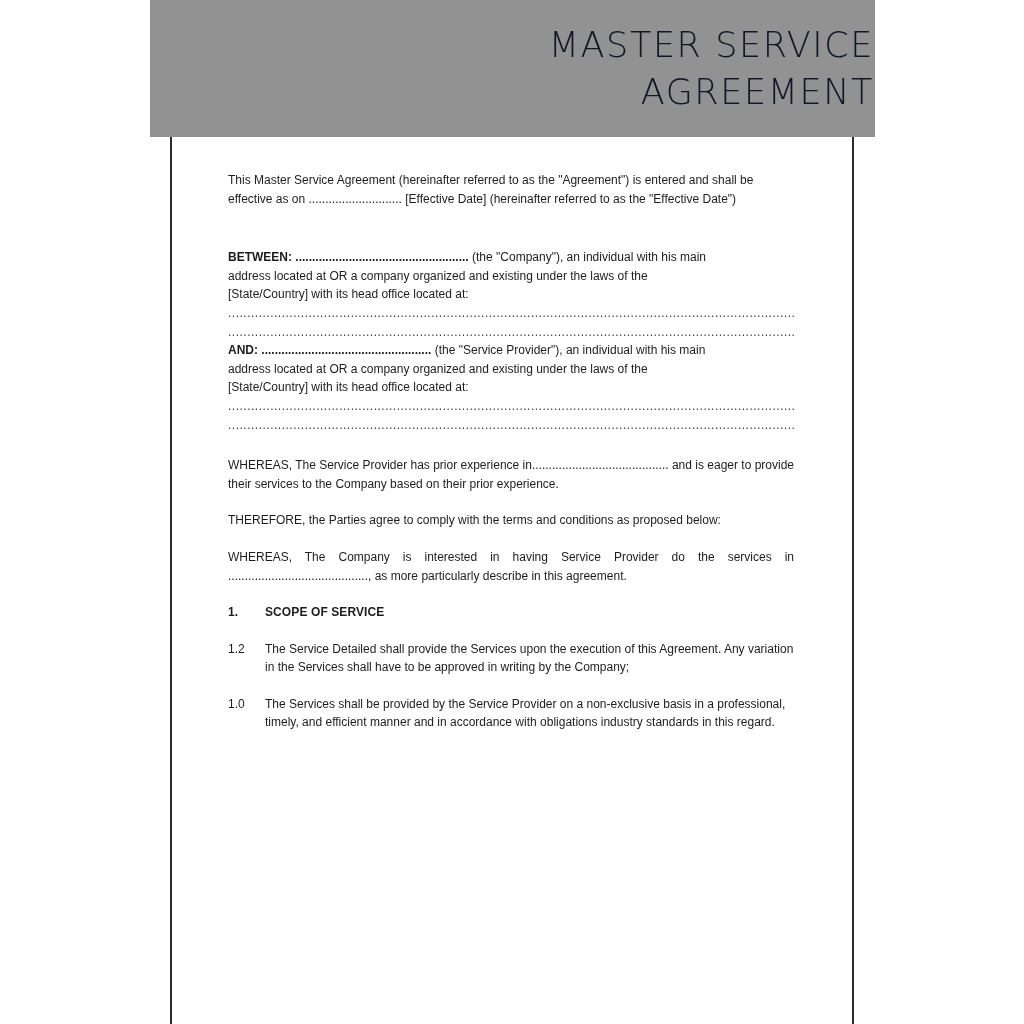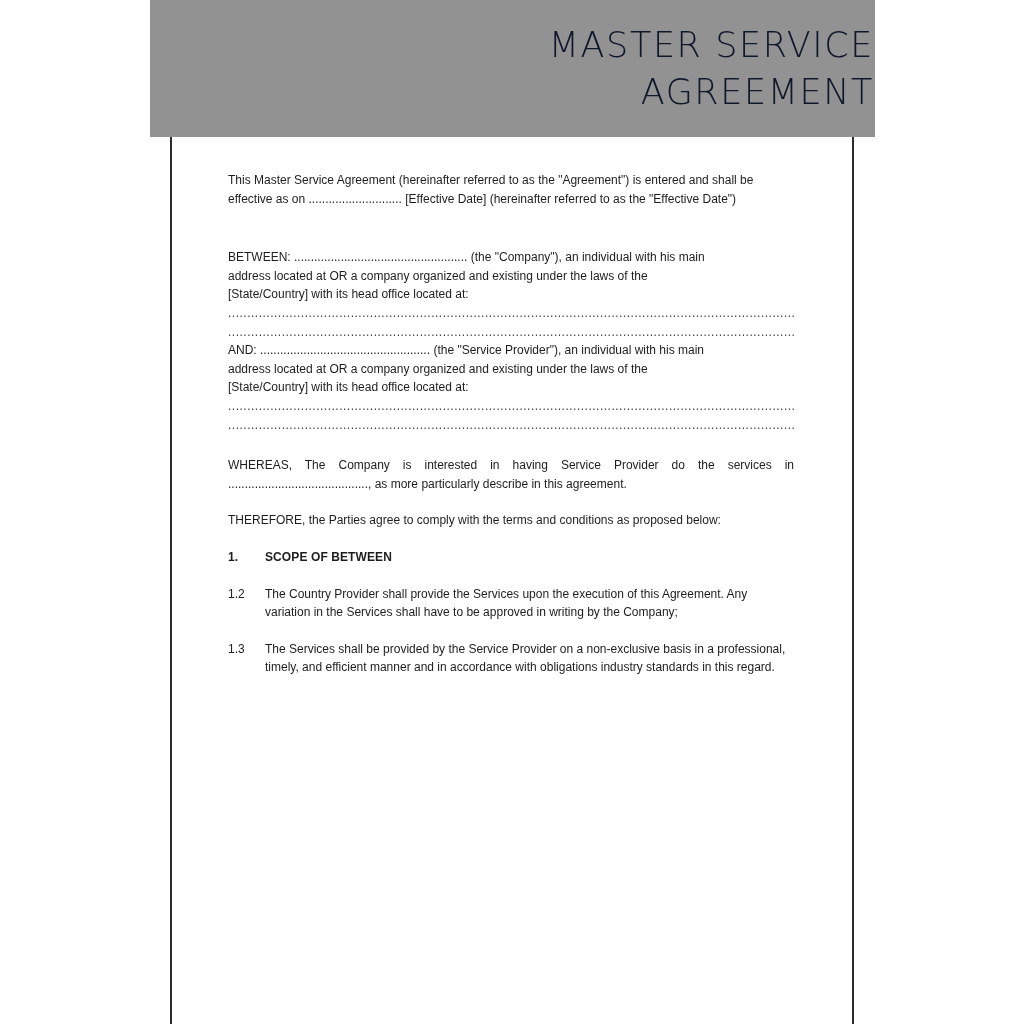--- a/index.html
+++ b/index.html
@@ -70,21 +70,21 @@
   }
 
   .para {
     margin: 0 0 18px 0;
     text-align: left;
   }
   .para.justify { text-align: justify; }
   .para.tight   { margin-bottom: 0; }
   .gap-lg { height: 22px; }
 
-  .bold { font-weight: normal; }
+  .bold { font-weight: bold; }
 
   
   .leader {
     display: inline-block;
     width: 100%;
     overflow: hidden;
     vertical-align: bottom;
     white-space: nowrap;
     letter-spacing: 0.5px;
     color: #3d3d3d;
@@ -145,38 +145,39 @@
 
     <div class="para tight">
       <span class="bold">AND:</span><span class="bold">   ...................................................</span><span> (the "Service Provider"), an individual with his main</span><br>
       <span>address located at OR a company organized and existing under the laws of the</span><br>
       <span>[State/Country] with its head office located at:</span><span class="leader">................................................................................................................................................................................................................................................................................</span>
       <span class="leader-row">................................................................................................................................................................................................................................................................................</span>
     </div>
 
     <div class="gap-lg"></div>
 
+    <p class="para">WHEREAS, The Service Provider has prior experience in......................................... and is eager to provide their services to the Company based on their prior experience.</p>
+
+    <p class="para">THEREFORE, the Parties agree to comply with the terms and conditions as proposed below:</p>
 
     <p class="para justify">WHEREAS, The Company is interested in having Service Provider do the services in .........................................., as more particularly describe in this agreement.</p>
 
-    <p class="para">THEREFORE, the Parties agree to comply with the terms and conditions as proposed below:</p>
-
     <div class="section-head">
       <span class="num">1.</span>
-      <span class="title">SCOPE OF BETWEEN</span>
+      <span class="title">SCOPE OF SERVICE</span>
     </div>
 
 
     <div class="clause">
       <span class="num">1.2</span>
-      <span class="text">The Country Provider shall provide the Services upon the execution of this Agreement. Any variation in the Services shall have to be approved in writing by the Company;</span>
+      <span class="text">The Service Detailed shall provide the Services upon the execution of this Agreement. Any variation in the Services shall have to be approved in writing by the Company;</span>
     </div>
 
     <div class="clause">
-      <span class="num">1.3</span>
+      <span class="num">1.0</span>
       <span class="text">The Services shall be provided by the Service Provider on a non-exclusive basis in a professional, timely, and efficient manner and in accordance with obligations industry standards in this regard.</span>
     </div>
 
 
 
 
   </div>
 </div>
 
 </body></html>

